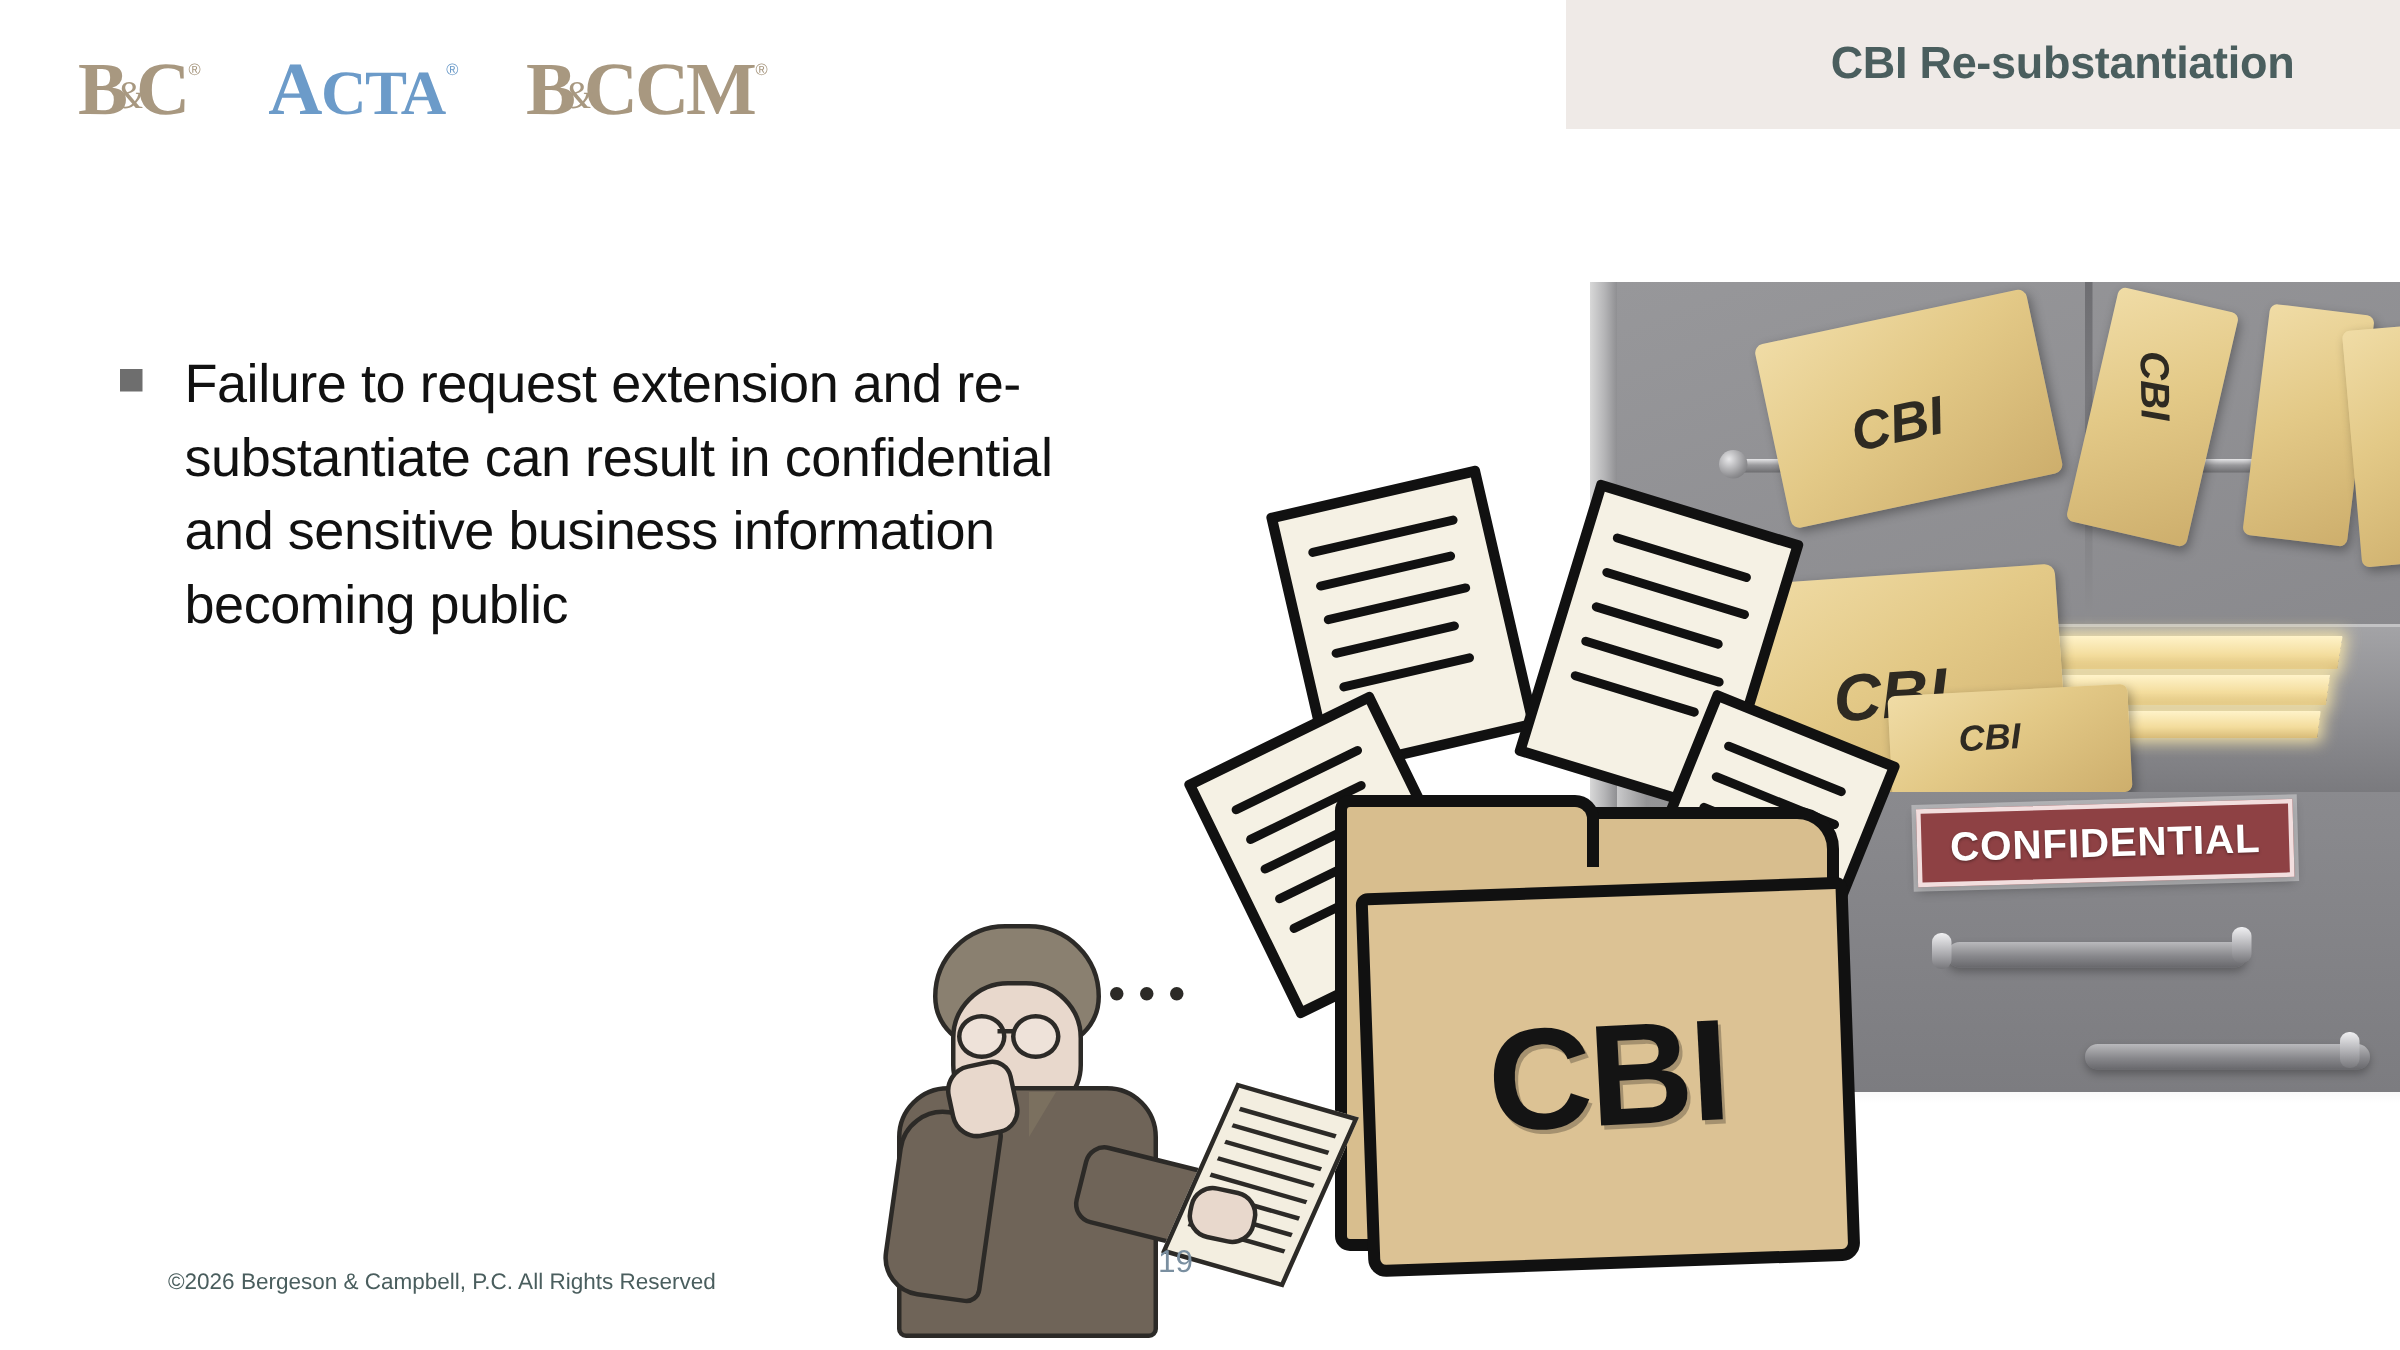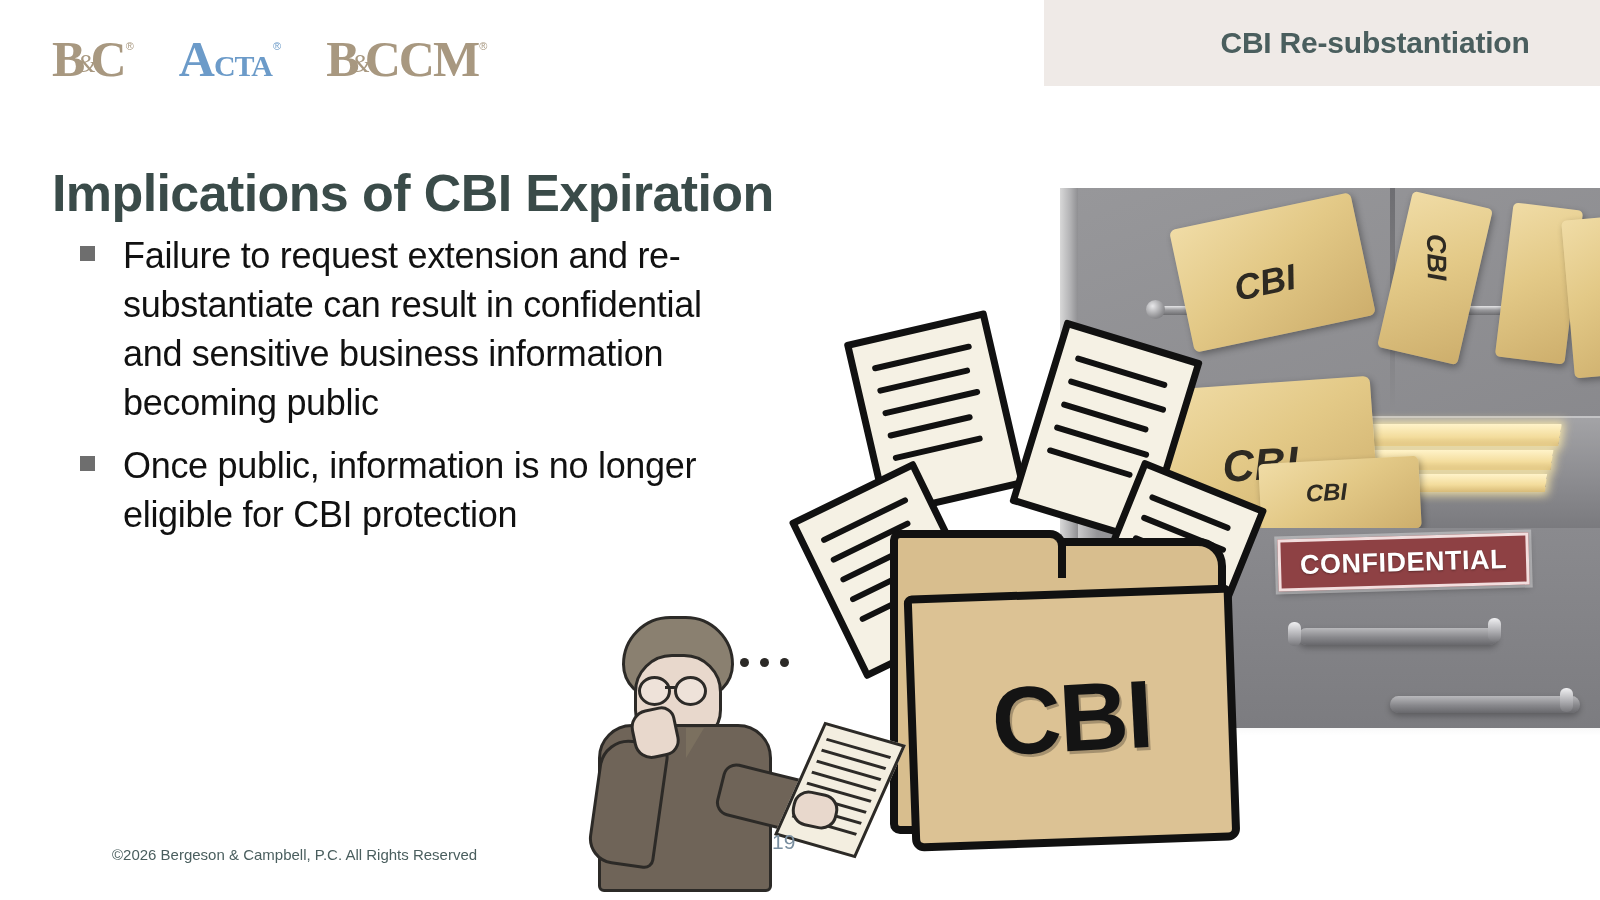--- a/index.html
+++ b/index.html
@@ -70,21 +70,21 @@
     top: -4px;
     margin: 0 -6px 0 -7px;
   }
   .logo-acta {
     font-family: "Liberation Serif", "DejaVu Serif", serif;
     color: #6C9BC9;
     font-weight: bold;
     letter-spacing: -1px;
   }
   .acta-cap { font-size: 50px; }
-  .acta-sm  { font-size: 30px; }
+  .acta-sm  { font-size: 42px; }
   .reg-mark {
     font-family: "Liberation Sans", sans-serif;
     font-size: 11px;
     position: relative;
     top: -26px;
     left: 1px;
     font-weight: normal;
     letter-spacing: 0;
   }
   .reg-bc   { color: #A89880; }
@@ -450,30 +450,25 @@
 
     <div class="logo">
       <span class="logo-bccm">B</span>
         <span class="logo-amp">&amp;</span>
         <span class="logo-bccm">CCM</span>
         <span class="reg-mark reg-bc">®</span>
     </div>
 
   </div>
 
-  <h1 class="slide-title">Implications of CBI Expiration</h1>
 
   <div class="bullet-list">
     <div class="bullet-item">
       <span class="bullet-marker"></span>
       <span class="bullet-text">Failure to request extension and re-substantiate can result in confidential and sensitive business information becoming public</span>
-    </div>
-    <div class="bullet-item">
-      <span class="bullet-marker"></span>
-      <span class="bullet-text">Once public, information is no longer eligible for CBI protection</span>
     </div>
   </div>
 
   <div class="art-region">
 
     <div class="cabinet-photo">
       <div class="cab-edge-left"></div>
       <div class="cab-panel" style="left:18px; top:0; width:522px; height:330px;"></div>
       <div class="cab-divider" style="left:330px; top:0; width:5px; height:330px;"></div>
 

